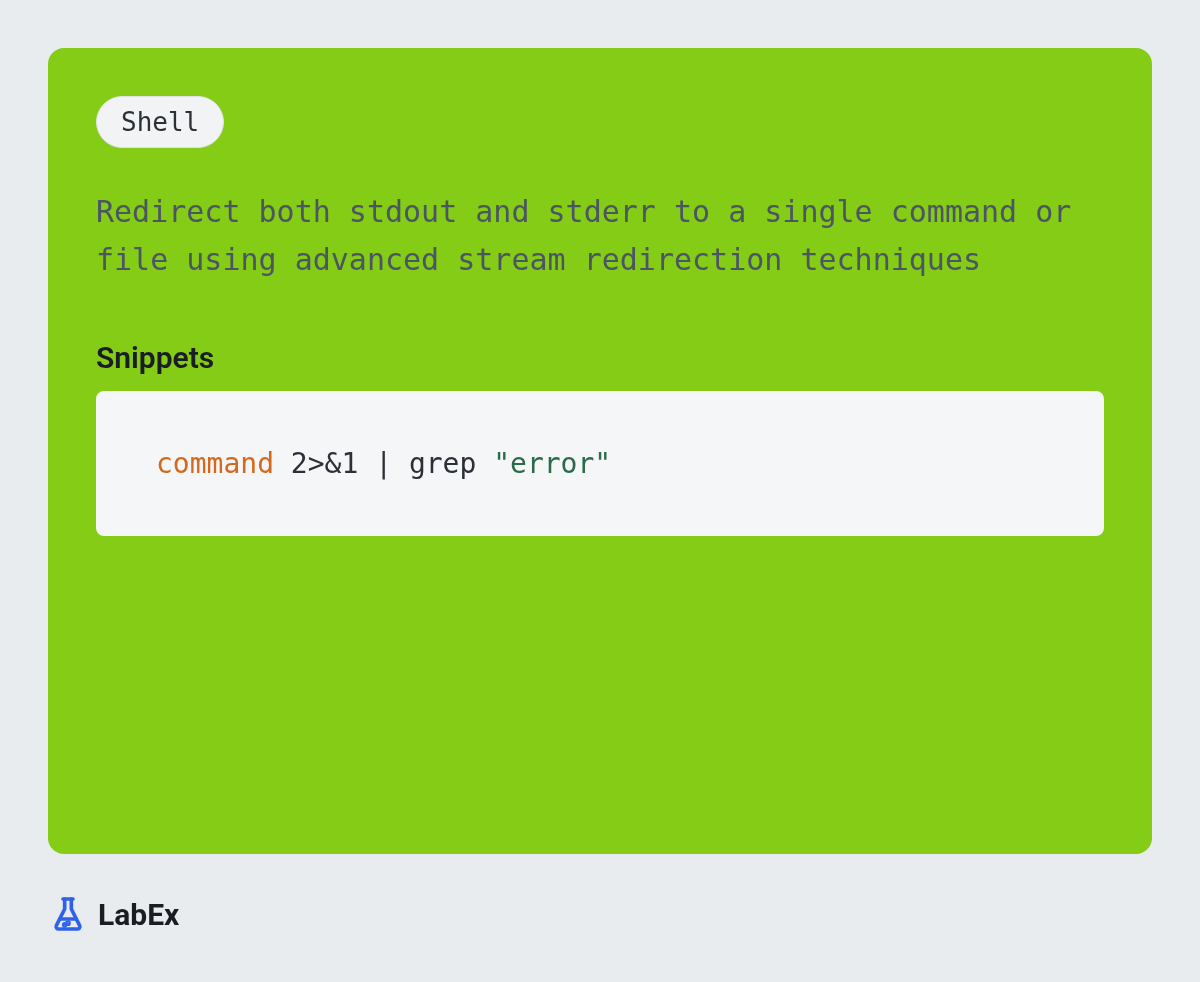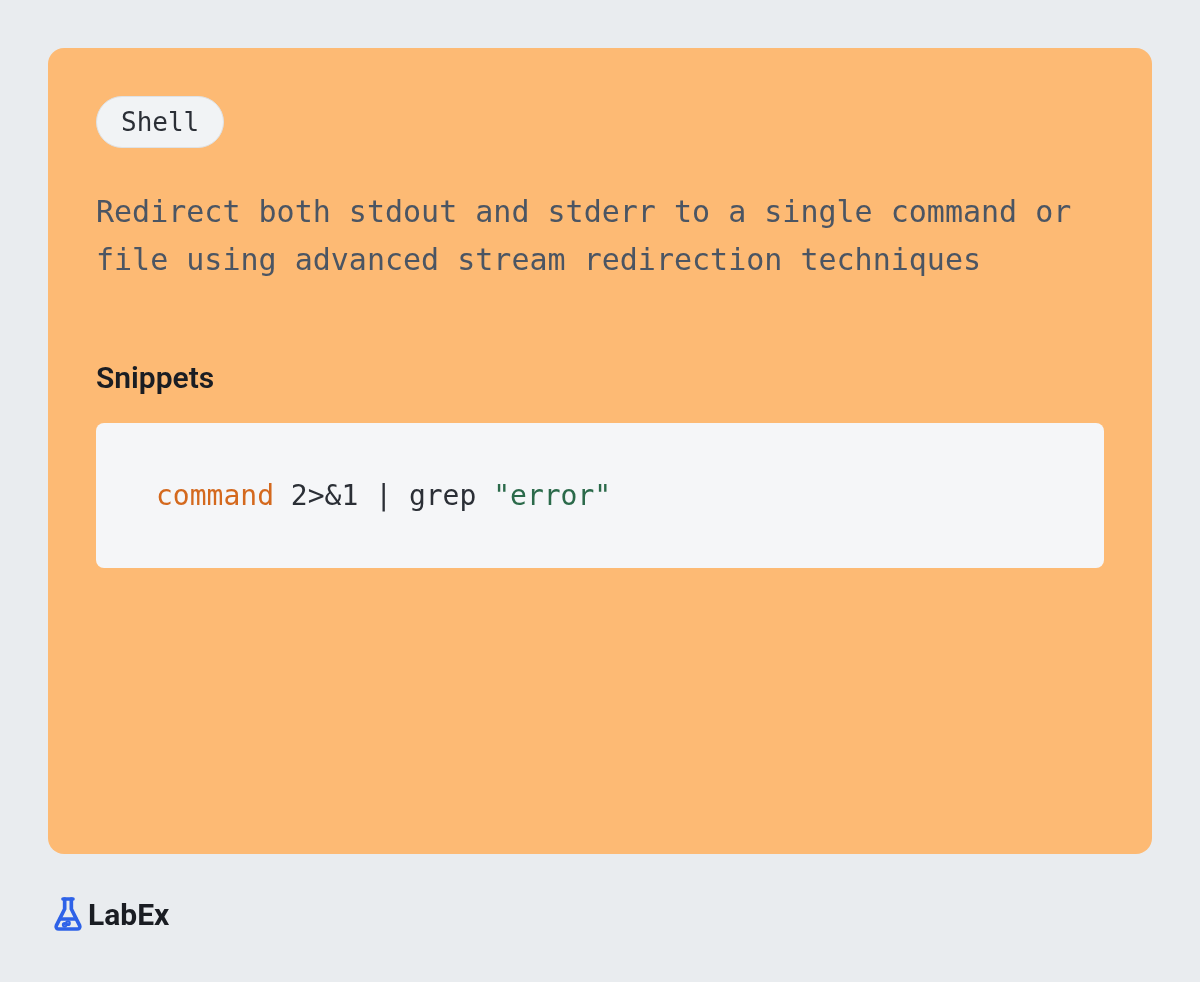--- a/index.html
+++ b/index.html
@@ -12,21 +12,21 @@
       background-color: #e9ecef;
       font-family: -apple-system, BlinkMacSystemFont, "Segoe UI", Roboto, Helvetica, Arial, sans-serif;
       width: 1200px;
       height: 982px;
       padding: 48px;
       display: flex;
       flex-direction: column;
     }
 
     .card {
-      background-color: #fdba74;
+      background-color: #84cc16;
       border-radius: 16px;
       padding: 48px;
       flex: 1;
       display: flex;
       flex-direction: column;
     }
 
     .tag {
       display: inline-block;
       background-color: #f1f3f5;
@@ -46,28 +46,28 @@
       color: #1a1d23;
       letter-spacing: -0.5px;
       margin-bottom: 56px;
     }
 
     .description {
       font-family: ui-monospace, "SF Mono", Menlo, Monaco, Consolas, monospace;
       font-size: 30px;
       line-height: 1.6;
       color: #4b5563;
-      margin-bottom: 76px;
+      margin-bottom: 56px;
     }
 
     .section-heading {
       font-size: 30px;
       font-weight: 600;
       color: #1a1d23;
-      margin-bottom: 28px;
+      margin-bottom: 16px;
     }
 
     .code-block {
       background-color: #f5f6f8;
       border-radius: 8px;
       padding: 56px 60px;
       font-family: ui-monospace, "SF Mono", Menlo, Monaco, Consolas, monospace;
       font-size: 28px;
       color: #2b2f36;
       white-space: pre;
@@ -85,20 +85,21 @@
     .footer {
       display: flex;
       align-items: center;
       justify-content: space-between;
       padding-top: 40px;
     }
 
     .brand {
       display: flex;
       align-items: center;
+      gap: 10px;
     }
 
     .brand-name {
       font-size: 30px;
       font-weight: 700;
       color: #1a1d23;
     }
 
     .brand-url {
       font-family: ui-monospace, "SF Mono", Menlo, Monaco, Consolas, monospace;

